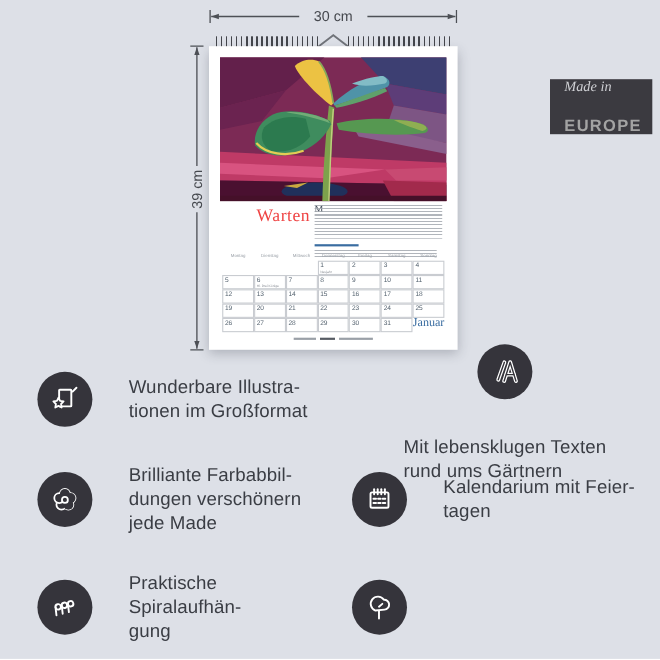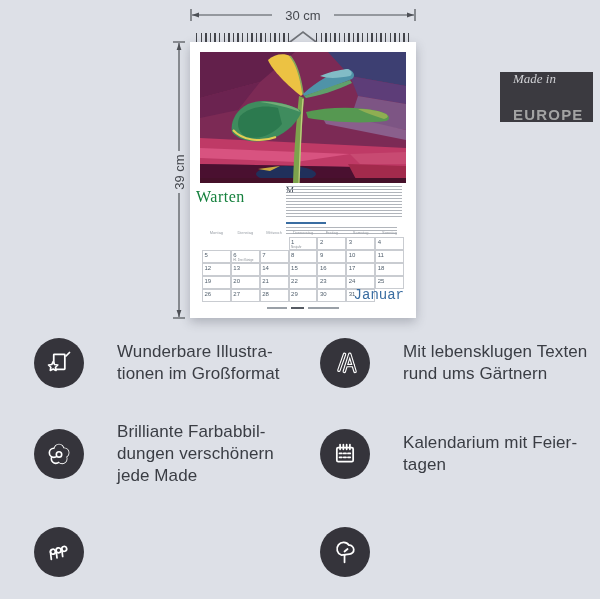--- a/index.html
+++ b/index.html
@@ -16,52 +16,52 @@
   .page{position:absolute;left:190px;top:42px;width:226px;height:276px;background:#ffffff;
         box-shadow:0 4px 10px rgba(50,55,70,.28);}
   .spiral{position:absolute;left:190px;top:30px;width:226px;height:18px;}
   .wire{position:absolute;top:3px;height:13px;
         background:repeating-linear-gradient(90deg,#43454b 0 1.4px,transparent 1.4px 4.6px);}
   .wireL{left:6px;width:94px;} .wireR{left:126px;width:94px;}
   .hanger{position:absolute;left:94px;top:0;width:38px;height:16px;}
 
   .artwork{position:absolute;left:10px;top:10px;width:206px;height:131px;}
 
-  .cal-title{position:absolute;left:6px;top:146px;width:86px;text-align:left;
-             font-family:"Liberation Serif",serif;font-size:16px;color:#15803d;letter-spacing:.5px;}
+  .cal-title{position:absolute;left:6px;top:146px;width:86px;text-align:right;
+             font-family:"Liberation Serif",serif;font-size:16px;color:#ef4444;letter-spacing:.5px;}
   .micro{position:absolute;left:96px;top:144px;width:116px;}
   .dropcap{position:absolute;left:0;top:0;font-family:"Liberation Serif",serif;font-size:9px;
            line-height:8px;color:#3c4654;background:#fff;padding-right:1px;}
   .mlines1{height:31px;background:repeating-linear-gradient(to bottom,#a3a8af 0,#a3a8af 1px,transparent 1px,transparent 3px);opacity:.85;}
   .msub{margin-top:5px;width:40px;height:2px;background:#3a6da1;}
   .mlines2{margin-top:3px;height:8px;width:96%;
            background:repeating-linear-gradient(to bottom,#a3a8af 0,#a3a8af 1px,transparent 1px,transparent 3px);opacity:.85;}
 
   .wdrow{position:absolute;left:12px;top:188px;width:202px;display:grid;grid-template-columns:repeat(7,1fr);}
   .wd{font-size:4px;color:#9ba1a8;text-align:center;overflow:hidden;white-space:nowrap;}
   .mgrid{position:absolute;left:12px;top:195px;width:202px;display:grid;
          grid-template-columns:repeat(7,1fr);grid-auto-rows:13px;}
   .cell{border:.5px solid #c9ccd1;position:relative;box-sizing:border-box;}
   .cell.empty{border:none;}
   .dnum{position:absolute;left:1.5px;top:.5px;font-size:6px;color:#53616e;}
   .dhol{position:absolute;left:1.5px;top:7px;font-size:3px;color:#8a8f96;white-space:nowrap;overflow:hidden;max-width:26px;}
-  .month{position:absolute;right:12px;top:245px;font-family:Liberation Mono, monospace;
-         font-size:14px;color:#3a6da1;}
+  .month{position:absolute;right:12px;top:245px;font-family:Liberation Serif, serif;
+         font-size:11px;color:#3a6da1;}
   .pfoot{position:absolute;left:50%;transform:translateX(-50%);top:265px;width:72px;height:2px;
          background:linear-gradient(90deg,#9aa0a7 0 28%,transparent 28% 33%,#565b63 33% 52%,transparent 52% 57%,#9aa0a7 57% 100%);}
 
   
   .badge{position:absolute;left:500px;top:72px;width:93px;height:50px;background:#3b3a40;
          display:flex;flex-direction:column;justify-content:center;padding-left:13px;box-sizing:border-box;gap:20px;}
   .badge .m1{font-family:"Liberation Serif",serif;font-style:italic;font-size:13px;color:#cfd0d4;line-height:15px;}
   .badge .m2{font-size:15px;font-weight:bold;letter-spacing:1.2px;color:#a3a3a3;line-height:17px;}
 
   
   .feat{position:absolute;display:flex;align-items:center;gap:33px;height:100px;}
-  #f1{left:34px;top:313px;width:266px;} #f2{left:320px;top:313px;width:278px;}
+  #f1{left:34px;top:313px;width:266px;} #f2{left:320px;top:313px;width:278px;flex-direction:column;}
   #f3{left:34px;top:404px;width:266px;} #f4{left:320px;top:404px;width:278px;}
   #f5{left:34px;top:502px;width:266px;} #f6{left:320px;top:502px;width:278px;}
   .feat p{margin:0;font-size:17px;line-height:22px;color:#3a3d44;white-space:pre-line;letter-spacing:.1px;}
   .ic{width:50px;height:50px;border-radius:50%;background:#35343b;flex:none;
       display:flex;align-items:center;justify-content:center;}
   .ic svg{width:28px;height:28px;}
   .ico-s{stroke:#fff;stroke-width:1.5;fill:none;stroke-linecap:round;stroke-linejoin:round;}
   .ico-f{fill:#35343b;stroke:#fff;stroke-width:1.4;stroke-linejoin:round;}
 </style>
 </head>
@@ -338,20 +338,22 @@
         <g class="ico-s" transform="rotate(-14 12 12)">
           <circle cx="7" cy="10.5" r="2.1"></circle>
           <line x1="4.9" y1="10.2" x2="4.1" y2="16.5"></line>
           <circle cx="12" cy="10.5" r="2.1"></circle>
           <line x1="9.9" y1="10.2" x2="9.1" y2="16.5"></line>
           <circle cx="17" cy="10.5" r="2.1"></circle>
           <line x1="14.9" y1="10.2" x2="14.1" y2="16.5"></line>
         </g>
       </svg>
     </span>
+    <p>Praktische Spiralaufhän-
+gung</p>
   </div>
 
   <div id="f6" class="feat">
     <span class="ic">
       <svg viewBox="0 0 24 24">
         <path class="ico-s" d="M8.8,14.6 A5.6,5.6 0 1 1 15.4,6.2 A3.4,3.4 0 1 1 15.9,13.9 Z"></path>
         <line class="ico-s" x1="11.6" y1="14.8" x2="11.6" y2="20.8"></line>
         <line class="ico-s" x1="11.6" y1="11.6" x2="14.2" y2="9.4"></line>
       </svg>
     </span>

